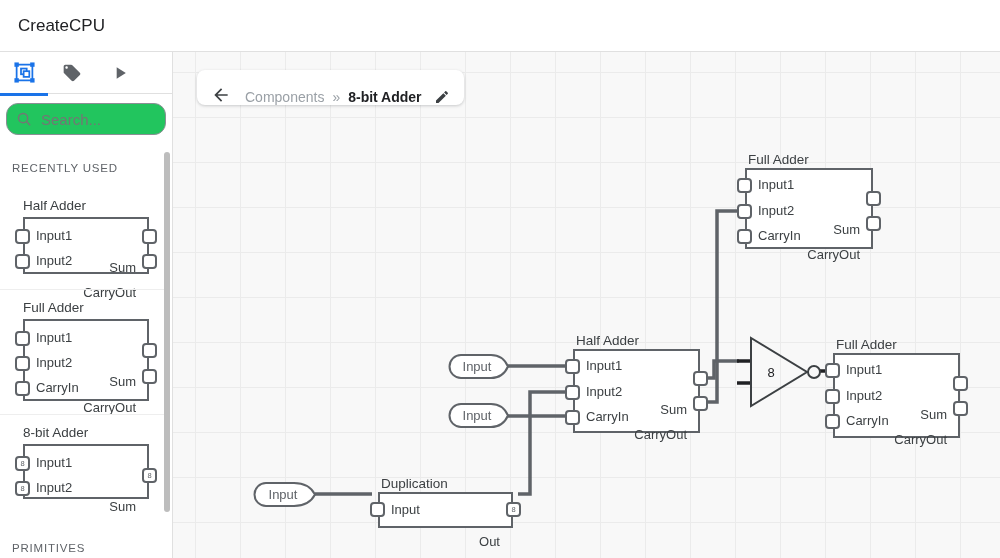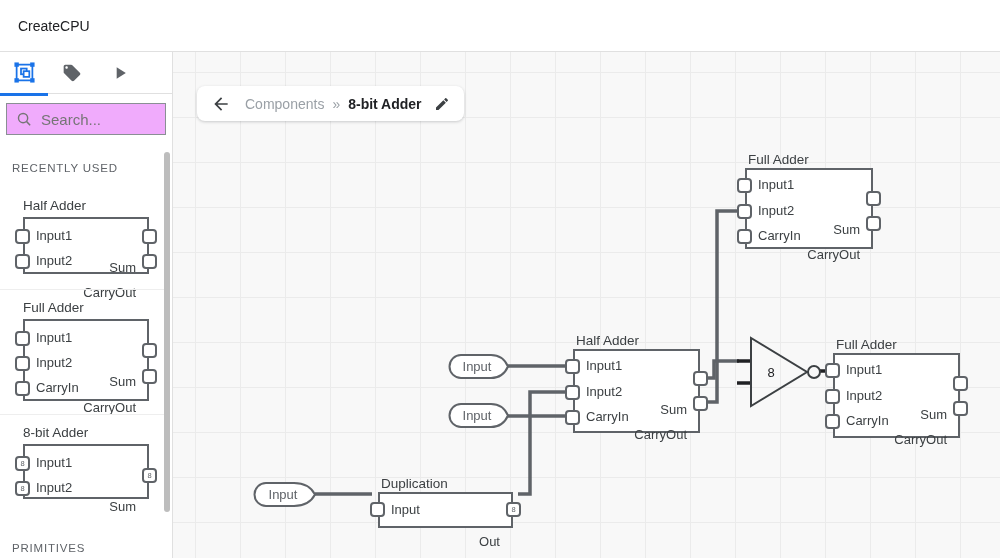--- a/index.html
+++ b/index.html
@@ -4,30 +4,30 @@
 <style>
   html,body{margin:0;padding:0;}
   body{
     width:1000px;height:558px;position:relative;overflow:hidden;
     font-family:"Liberation Sans",sans-serif;background:#fff;
     -webkit-font-smoothing:antialiased;
   }
   
   .topbar{position:absolute;left:0;top:0;width:1000px;height:51px;background:#fff;
     border-bottom:1px solid #e0e0e0;display:flex;align-items:center;z-index:5;}
-  .app-title{font-size:14px;color:#202124;margin-left:18px;}
+  .app-title{font-size:17px;color:#202124;margin-left:18px;}
   
   .sidebar{position:absolute;left:0;top:52px;width:172px;height:506px;background:#fff;
     border-right:1px solid #e0e0e0;z-index:4;}
   .tabs{position:absolute;left:0;top:0;width:172px;height:41px;display:flex;
     border-bottom:1px solid #e0e0e0;}
   .tab{width:48px;height:41px;display:flex;align-items:center;justify-content:center;cursor:pointer;}
   .tab.active{border-bottom:3px solid #1a73e8;}
   .searchbox{position:absolute;left:6px;top:51px;width:158px;height:30px;border:1.5px solid #8a8f94;
-    border-radius:0;display:flex;align-items:center;background:#f0abfc;}
+    border-radius:12px;display:flex;align-items:center;background:#22c55e;}
   .searchbox svg{margin:0 6px 0 9px;flex:none;}
   .searchbox input{border:none;outline:none;width:110px;font-size:15px;color:#3c4043;
     font-family:"Liberation Sans",sans-serif;background:transparent;}
   .searchbox input::placeholder{color:#757575;}
   .sec-label{position:absolute;left:12px;font-size:11.5px;letter-spacing:.8px;color:#5f6368;font-weight:500;}
   .sdivider{position:absolute;left:0;width:164px;height:1px;background:#eeeeee;}
   .sitem{position:absolute;left:23px;width:126px;cursor:pointer;}
   .sitem-title{font-size:13.5px;color:#3c4043;margin-bottom:4px;}
   .sbox{position:relative;background:#fff;border:2px solid #5f6368;box-sizing:border-box;width:126px;}
   .scrollbar{position:absolute;left:164px;top:100px;width:6px;height:360px;background:#bdbdbd;border-radius:3px;}
@@ -42,22 +42,22 @@
   .plabel.right{right:11px;margin-top:32px;}
   
   .canvas{position:absolute;left:173px;top:52px;width:827px;height:506px;background:#f8f8f8;
     background-image:linear-gradient(to right,#ebebeb 1px,transparent 1px),
                      linear-gradient(to bottom,#ebebeb 1px,transparent 1px);
     background-size:45px 45px;background-position:22px 20px;}
   .wires{position:absolute;left:173px;top:52px;width:827px;height:506px;z-index:1;}
   .cnode{position:absolute;background:#fff;border:2px solid #5f6368;box-sizing:border-box;z-index:2;}
   .cnode-title{position:absolute;top:-18px;left:1px;font-size:13.5px;color:#3c4043;white-space:nowrap;}
   
-  .breadcrumb{position:absolute;left:197px;top:86px;height:35px;min-width:250px;background:#fff;
-    border-radius:8px;box-shadow:0 1px 3px rgba(60,64,67,.25);display:flex;align-items:center;
+  .breadcrumb{position:absolute;left:197px;top:70px;height:35px;min-width:250px;background:#fff;
+    border-radius:8px;box-shadow:0 1px 3px rgba(60,64,67,.25);display:flex;align-items:flex-end;
     padding:0 14px;z-index:6;box-sizing:border-box;}
   .bc-back{display:flex;align-items:center;cursor:pointer;margin-right:14px;}
   .bc-parent{font-size:14px;color:#9aa0a6;cursor:pointer;}
   .bc-sep{font-size:14px;color:#9aa0a6;margin:0 8px;}
   .bc-current{font-size:14px;color:#202124;font-weight:600;}
   .bc-edit{display:flex;align-items:center;cursor:pointer;margin-left:12px;}
 </style>
 </head>
 <body>
 

